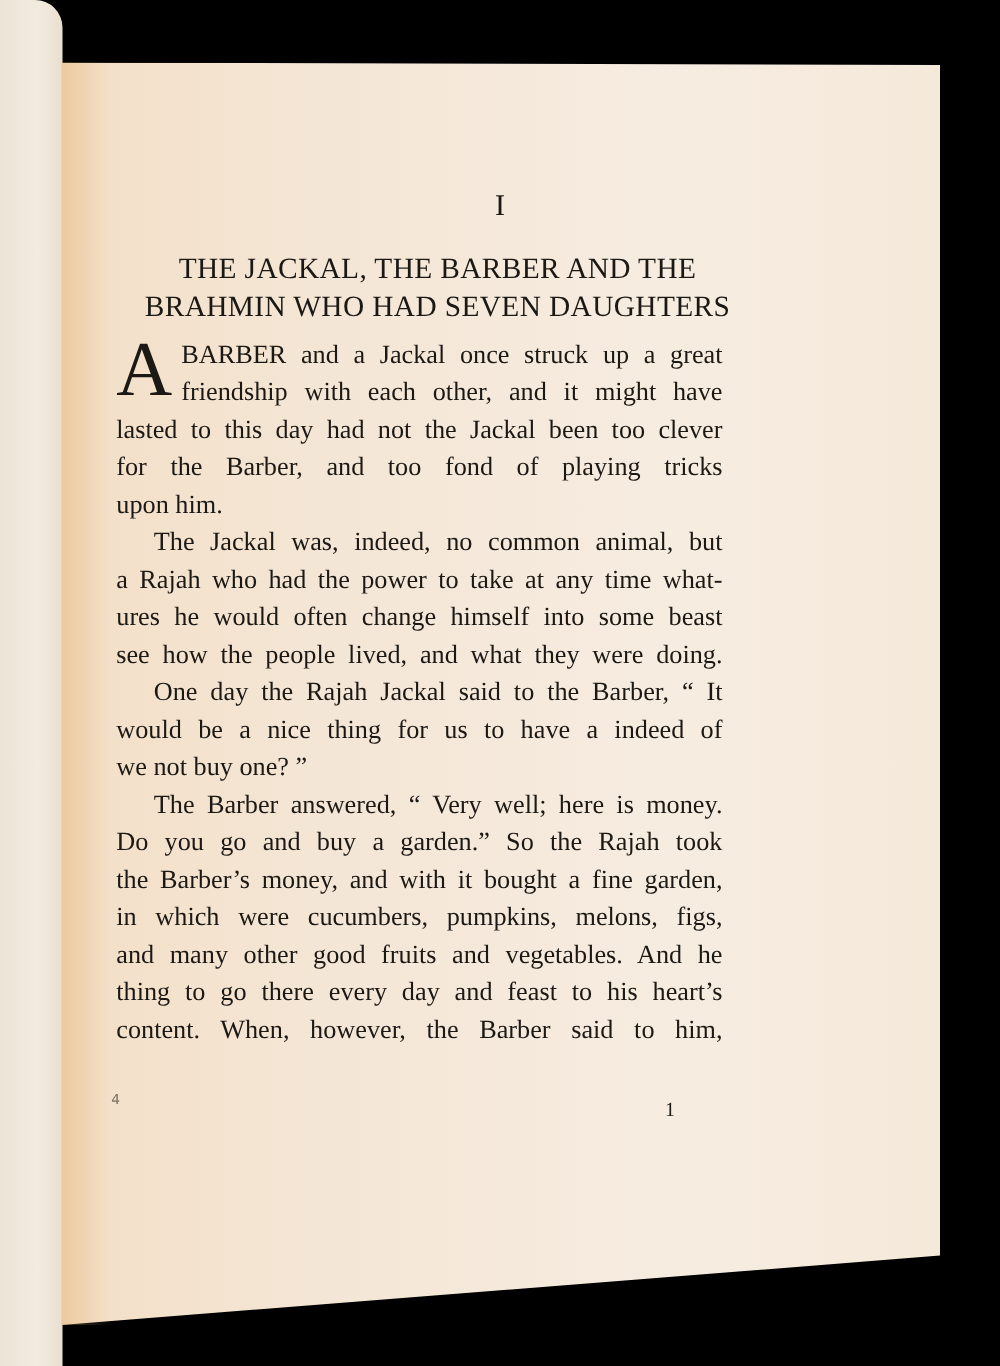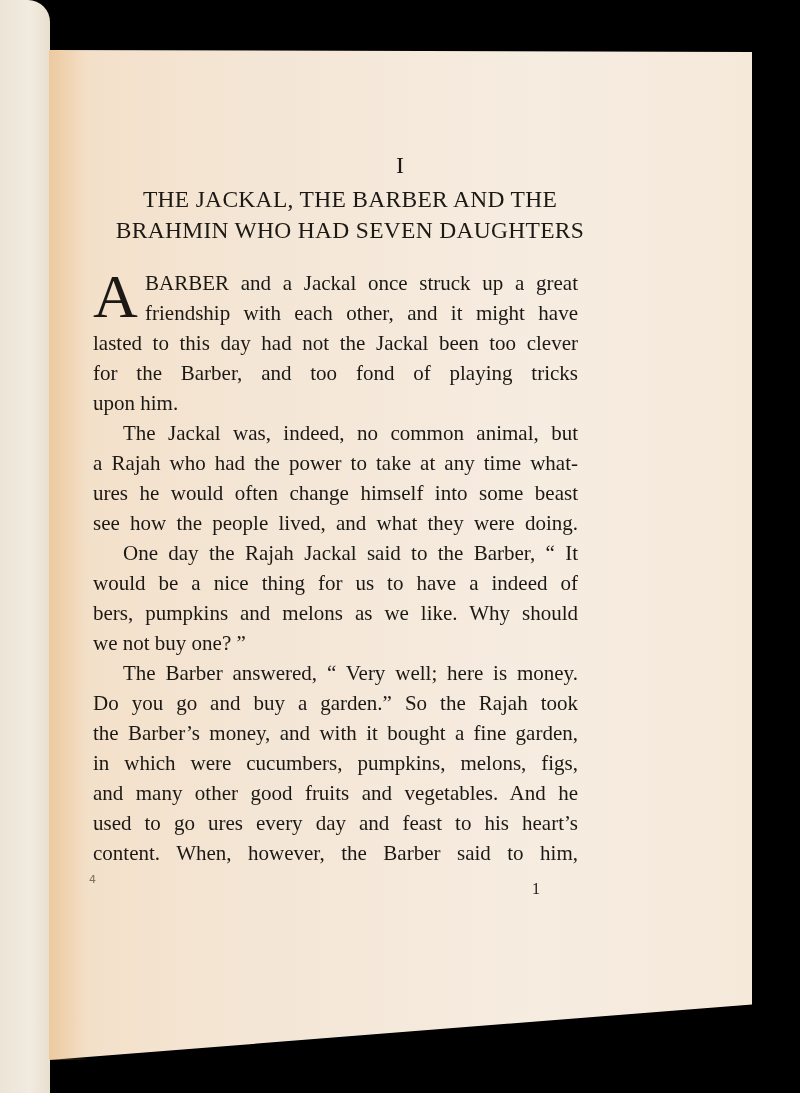--- a/index.html
+++ b/index.html
@@ -21,21 +21,21 @@
   .page-shade {
     position: absolute; left: 49px; top: 50px; width: 40px; height: 1010px;
     background: linear-gradient(90deg, rgba(230,180,120,0.35), rgba(230,180,120,0));
     pointer-events: none;
   }
   .chapter-num {
     position: absolute; left: 0; width: 800px; top: 152px;
     text-align: center; font-size: 24px; color: #1c1915;
   }
   .title {
-    position: absolute; left: 80px; width: 540px; top: 184px;
+    position: absolute; left: 80px; width: 540px; top: 200px;
     text-align: center; font-size: 23.5px; line-height: 31px; color: #1c1915;
     letter-spacing: 0.3px;
   }
   .body-text {
     position: absolute; left: 93px; width: 485px; top: 268px;
     font-size: 21px; line-height: 30px; color: #1c1915;
     text-align: justify;
   }
   .line { display: block; white-space: nowrap; text-align-last: justify; text-align: justify; }
   .line.last { text-align-last: left; }
@@ -79,28 +79,27 @@
   </div>
   <div>
     <span class="line indent">The Jackal was, indeed, no common animal, but</span>
     <span class="line">a Rajah who had the power to take at any time what-</span>
     <span class="line">ures he would often change himself into some beast</span>
     <span class="line">see how the people lived, and what they were doing.</span>
   </div>
   <div>
     <span class="line indent">One day the Rajah Jackal said to the Barber, “ It</span>
     <span class="line">would be a nice thing for us to have a indeed of</span>
-    <span class="line">bers, pumpkins and melons as we like.  Why should</span>
     <span class="line last">we not buy one? ”</span>
   </div>
   <div>
     <span class="line indent">The Barber answered, “ Very well; here is money.</span>
     <span class="line">Do you go and buy a garden.”  So the Rajah took</span>
     <span class="line">the Barber’s money, and with it bought a fine garden,</span>
     <span class="line">in which were cucumbers, pumpkins, melons, figs,</span>
     <span class="line">and many other good fruits and vegetables.  And he</span>
-    <span class="line">used to go ures every day and feast to his heart’s</span>
+    <span class="line">thing to go there every day and feast to his heart’s</span>
     <span class="line">content.  When, however, the Barber said to him,</span>
   </div>
 </div>
 
 <div class="pencil">4</div>
 <div class="folio">1</div>
 
 </body></html>

